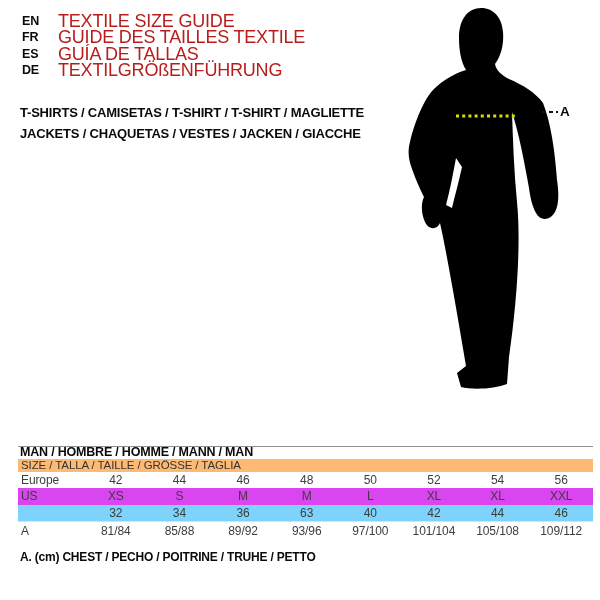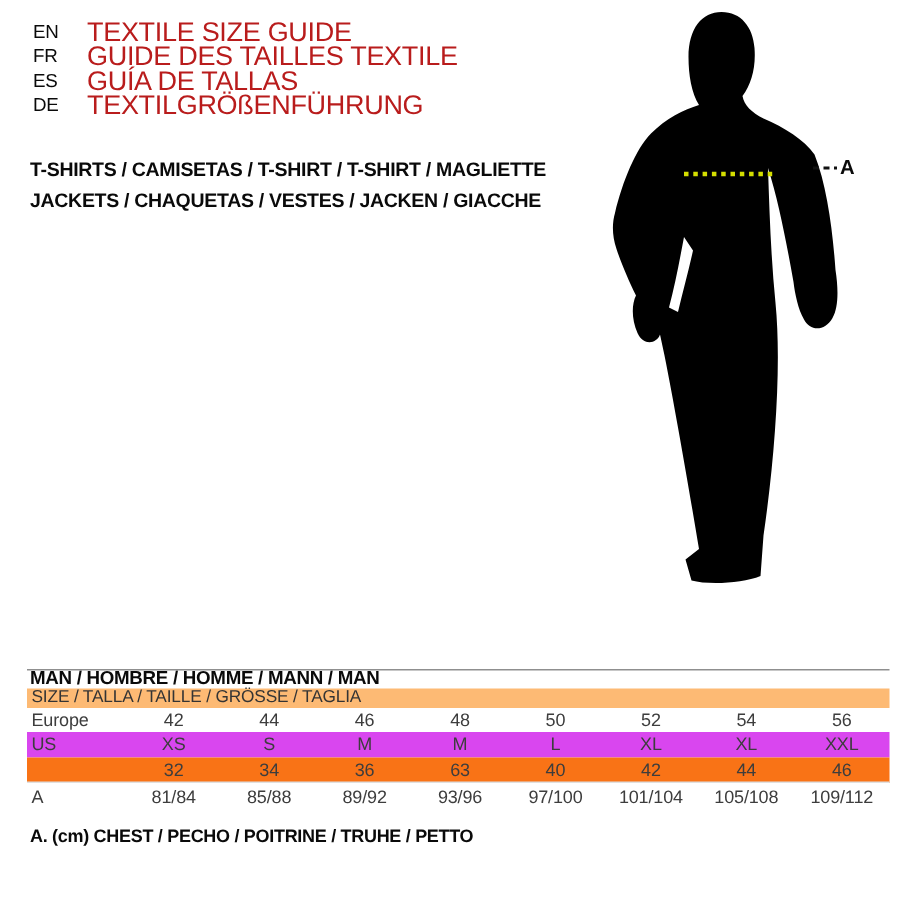--- a/index.html
+++ b/index.html
@@ -7,21 +7,21 @@
     width:600px;height:600px;position:relative;overflow:hidden;
     background:#ffffff;
     font-family:"Liberation Sans","DejaVu Sans",sans-serif;
     -webkit-font-smoothing:antialiased;
   }
   .abs{position:absolute;}
 
   
   .lang-list{left:22px;top:13px;}
   .lang-row{display:flex;height:16.4px;line-height:16.4px;}
-  .lang-code{width:36px;font-size:12.5px;font-weight:400;letter-spacing:-0.2px;color:#0a0a0a;}
+  .lang-code{width:36px;font-size:12.5px;font-weight:700;letter-spacing:-0.2px;color:#0a0a0a;}
   .lang-title{font-size:18px;font-weight:400;letter-spacing:-0.2px;color:#b91c1c;white-space:nowrap;}
 
   
   .garments{left:20px;top:103px;}
   .garment-line{font-size:13px;font-weight:700;letter-spacing:-0.2px;color:#0a0a0a;line-height:20.5px;white-space:nowrap;}
 
   
   .figure-svg{left:0;top:0;pointer-events:none;}
   .measure-label{left:560px;top:104px;font-size:13.5px;font-weight:700;color:#0a0a0a;}
 
@@ -29,21 +29,21 @@
   .section-title{left:20px;top:417px;font-size:12.5px;font-weight:700;letter-spacing:-0.2px;color:#0a0a0a;white-space:nowrap;margin-top:28px;}
 
   
   .size-table{left:18px;top:446px;width:575px;border-top:1px solid #8f8f8f;color:#3d3d3d;}
   .t-header{background:#fdba74;height:13px;line-height:13px;font-size:11.5px;padding-left:3px;color:#343434;letter-spacing:-0.1px;white-space:nowrap;margin-top:12px;}
   .t-row{display:grid;grid-template-columns:66px repeat(8,1fr);font-size:12px;letter-spacing:-0.1px;}
   .t-row .t-label{text-align:left;padding-left:3px;}
   .t-row .t-cell{text-align:center;}
   .row-0{height:16px;line-height:16px;}
   .row-1{height:17px;line-height:17px;background:#d946ef;}
-  .row-2{height:16px;line-height:16px;background:#f97316;border-bottom:1px solid #e0e0e0;}
+  .row-2{height:16px;line-height:16px;background:#7dd3fc;border-bottom:1px solid #e0e0e0;}
   .row-3{height:17px;line-height:18px;}
 
   
   .footnote{left:20px;top:550px;font-size:12px;font-weight:700;letter-spacing:-0.2px;color:#0a0a0a;white-space:nowrap;}
 </style>
 </head>
 <body>
 
 <div class="abs lang-list">
   <div class="lang-row">

